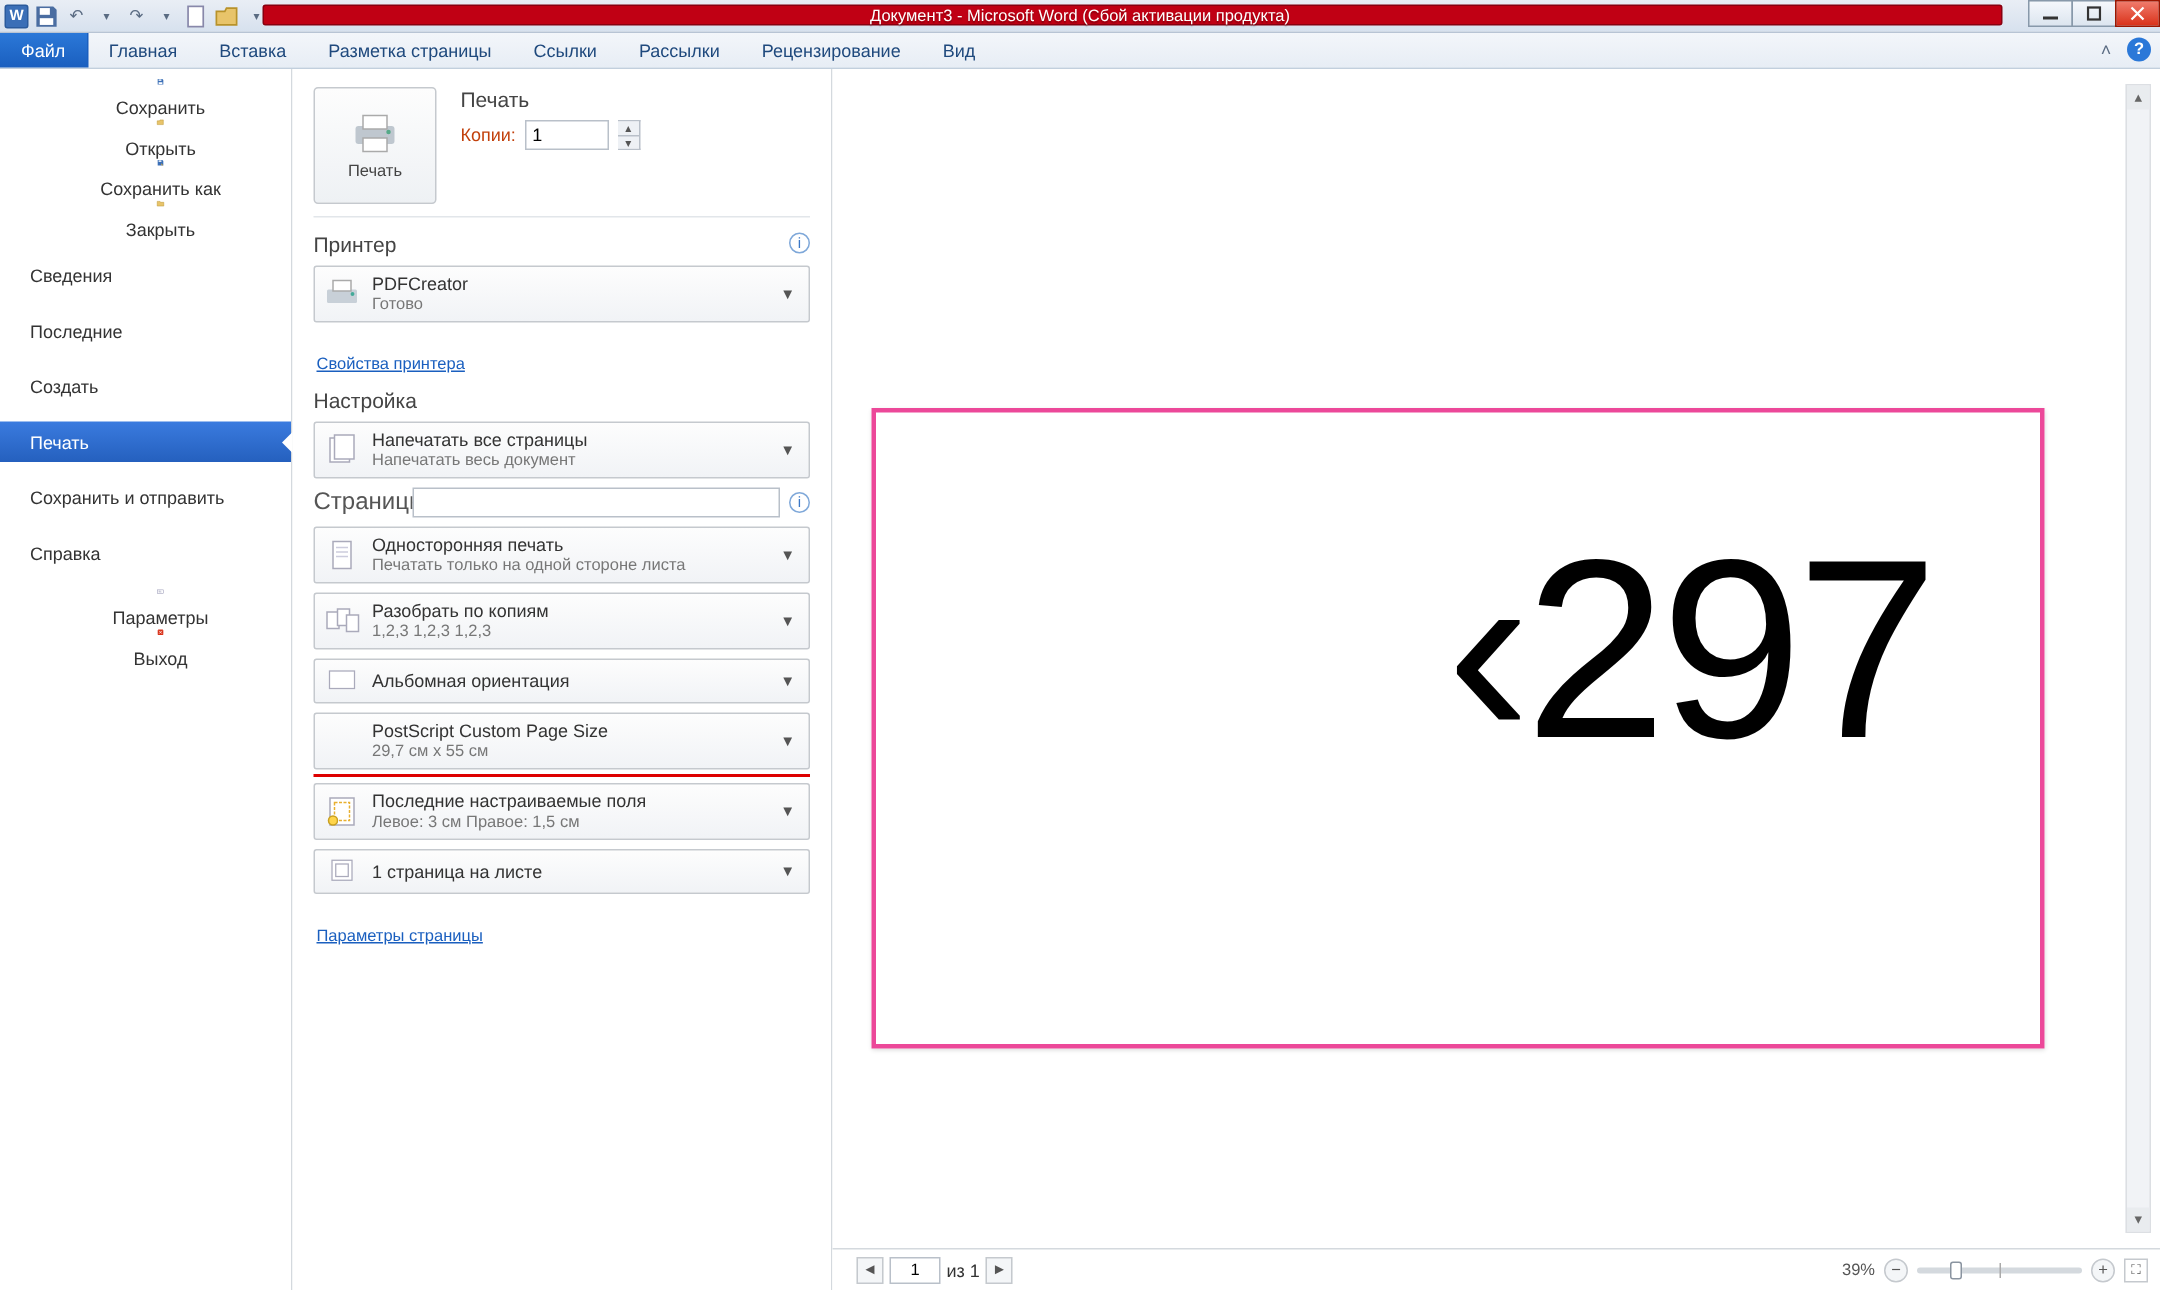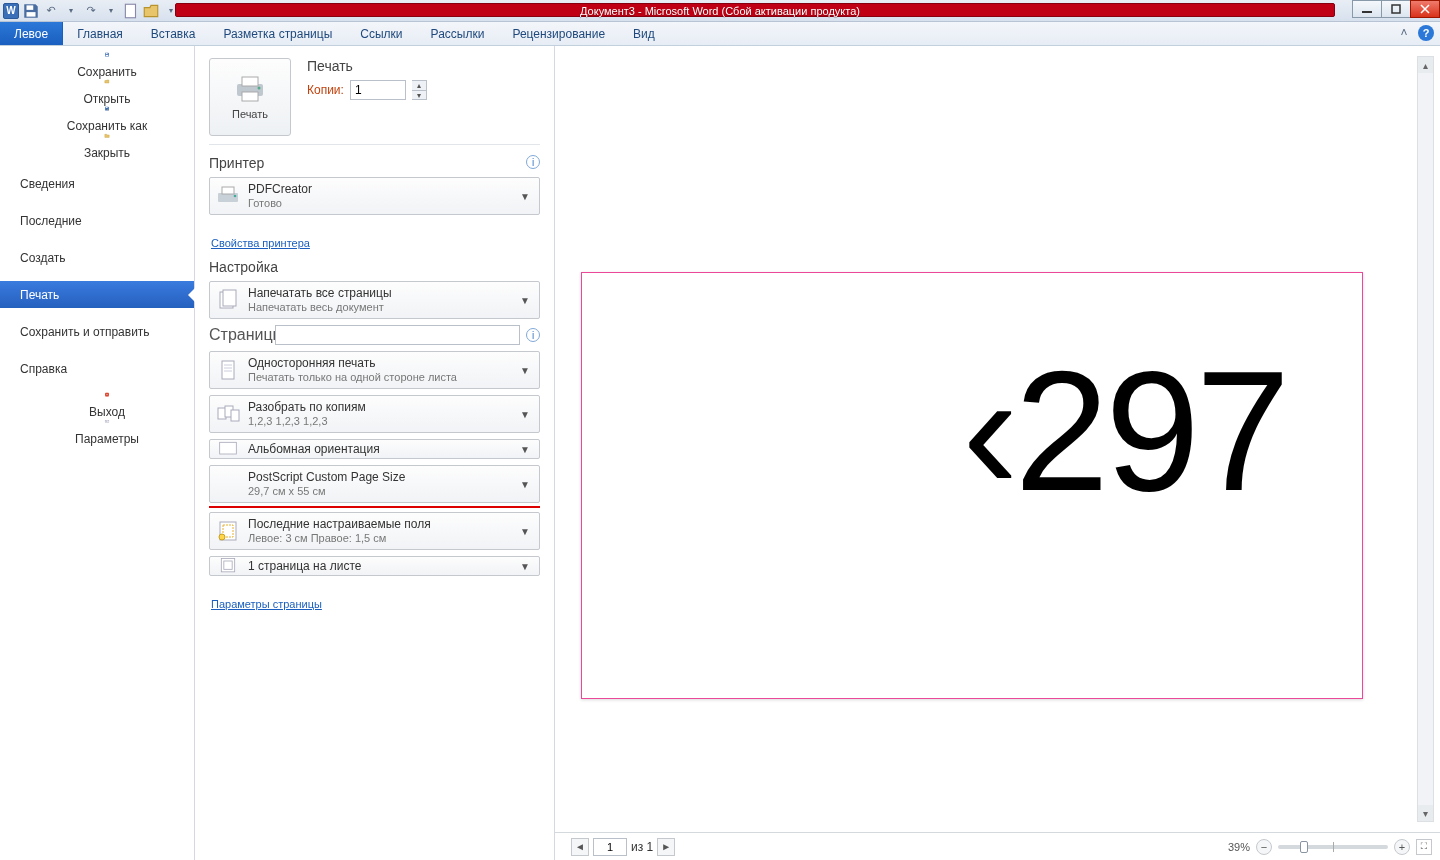--- a/index.html
+++ b/index.html
@@ -46,36 +46,36 @@
 .spinner { display:flex; flex-direction:column; border:1px solid #b9c0c9; border-left:none; height:20px;}
 .spinner div { width:14px; height:9px; background:#eef1f5; display:flex; align-items:center; justify-content:center; font-size:8px; color:#555;}
 .spinner div+div { border-top:1px solid #b9c0c9;}
 
 .hr { border-top:1px solid #e2e6ea; margin:8px 0 10px;}
 .sec-head { display:flex; align-items:flex-start; justify-content:space-between; margin-bottom:6px;}
 .sec-head .section-title { margin:0;}
 .info-ico { width:14px; height:14px; border:1px solid #7fa8d9; border-radius:50%; color:#3b78c8; font-size:10px; display:flex; align-items:center; justify-content:center;}
 
 .combo { border:1px solid #c5c9ce; border-radius:2px; background:linear-gradient(#fdfdfd,#f1f3f6); height:38px; display:flex; align-items:center; padding:0 6px; gap:8px; margin-bottom:6px; position:relative;}
-.combo.short { height:20px;}
+.combo.short { height:30px;}
 .combo .ico { width:24px; height:24px; flex-shrink:0; display:flex; align-items:center; justify-content:center;}
 .combo .txt { flex:1; line-height:1.25;}
 .combo .t1 { font-size:12px; color:#333;}
 .combo .t2 { font-size:11px; color:#777;}
 .combo .chev { color:#555; font-size:10px; padding:0 3px;}
 .link { color:#1a5fbf; text-decoration:underline; font-size:11px; display:block; margin:22px 2px 10px;}
 .field-row { display:flex; align-items:center; gap:6px; margin-bottom:6px;}
 .field-row label { width:60px; font-size:16px; color:#555;}
 .field-row input { flex:1; height:20px; border:1px solid #b9c0c9; padding:0 4px; font-size:12px;}
 .red-underline { height:2px; background:#d00; margin:-3px 0 4px 0;}
 
 
 .preview-wrap { flex:1; position:relative; background:#fff; }
 .preview-canvas { position:absolute; left:12px; right:28px; top:10px; bottom:38px; background:#fff;}
-.page { position:absolute; left:14px; top:216px; width:782px; height:427px; background:#fff; border:1px solid #ec4899; box-shadow:0 1px 3px rgba(0,0,0,.15);}
+.page { position:absolute; left:14px; top:216px; width:782px; height:427px; background:#fff; border:3px solid #ec4899; box-shadow:0 1px 3px rgba(0,0,0,.15);}
 .page-content { position:absolute; left:380px; top:60px; font-size:170px; font-family:Arial, sans-serif; color:#000; letter-spacing:-4px; white-space:nowrap;}
 .vscroll { position:absolute; right:6px; top:10px; bottom:38px; width:17px; background:#f1f3f6; border:1px solid #dcdfe3;}
 .vscroll .arrow { height:16px; display:flex; align-items:center; justify-content:center; color:#666; font-size:10px; background:#e9ecef;}
 .vscroll .track { position:absolute; top:16px; bottom:16px; left:0; right:0;}
 
 
 .preview-footer { position:absolute; left:0; right:0; bottom:0; height:28px; border-top:1px solid #d4d9de; display:flex; align-items:center; padding:0 8px; background:#fff; gap:6px;}
 .pf-center { display:flex; align-items:center; gap:4px; margin-left:8px;}
 .pf-btn { width:18px; height:18px; border:1px solid #c5c9ce; background:#f4f6f8; display:flex; align-items:center; justify-content:center; font-size:10px; color:#555;}
 .pf-input { width:34px; height:18px; border:1px solid #b9c0c9; text-align:center; font-size:11px;}
@@ -135,21 +135,21 @@
       </div>
     <div class="win-btn close">
         <svg viewBox="0 0 10 10">
           <path d="M1 1l8 8M9 1l-8 8" stroke="#fff" stroke-width="1.5"></path>
         </svg>
       </div>
   </div>
 </div>
 
 <div class="ribbon">
-  <div class="tab file">Левое</div>
+  <div class="tab file">Файл</div>
   <div class="tab">Главная</div>
   <div class="tab">Вставка</div>
   <div class="tab">Разметка страницы</div>
   <div class="tab">Ссылки</div>
   <div class="tab">Рассылки</div>
   <div class="tab">Рецензирование</div>
   <div class="tab">Вид</div>
   <div class="ribbon-help">
     <div class="expand-ico">˄</div>
     <div class="help-ico">?</div>
@@ -207,32 +207,32 @@
     <div class="nav-item">
         <span>Сохранить и отправить</span>
       </div>
     <div class="nav-sep"></div>
     <div class="nav-item">
         <span>Справка</span>
       </div>
     <div class="nav-sep"></div>
     <div class="nav-item icon-row">
       <svg class="nav-ico" viewBox="0 0 16 16">
-          <rect x="2" y="2" width="12" height="12" fill="#d9321a" rx="2"></rect>
-          <path d="M5 5l6 6M11 5l-6 6" stroke="#fff" stroke-width="1.5"></path>
-        </svg>
-      <span>Выход</span>
-    </div>
-    <div class="nav-item icon-row">
-      <svg class="nav-ico" viewBox="0 0 16 16">
           <rect x="2" y="4" width="12" height="8" fill="#fff" stroke="#88a"></rect>
           <rect x="4" y="6" width="4" height="1" fill="#88a"></rect>
           <rect x="4" y="8" width="6" height="1" fill="#88a"></rect>
         </svg>
       <span>Параметры</span>
+    </div>
+    <div class="nav-item icon-row">
+      <svg class="nav-ico" viewBox="0 0 16 16">
+          <rect x="2" y="2" width="12" height="12" fill="#d9321a" rx="2"></rect>
+          <path d="M5 5l6 6M11 5l-6 6" stroke="#fff" stroke-width="1.5"></path>
+        </svg>
+      <span>Выход</span>
     </div>
   </div>
 
   <div class="settings">
     <div style="display:flex; gap:16px; align-items:flex-start;">
       <div class="print-btn">
         <svg width="34" height="30" viewBox="0 0 34 30">
             <rect x="4" y="10" width="26" height="12" fill="#bfc7cf" rx="2"></rect>
             <rect x="9" y="3" width="16" height="9" fill="#fff" stroke="#aaa"></rect>
             <rect x="9" y="18" width="16" height="9" fill="#fff" stroke="#aaa"></rect>

